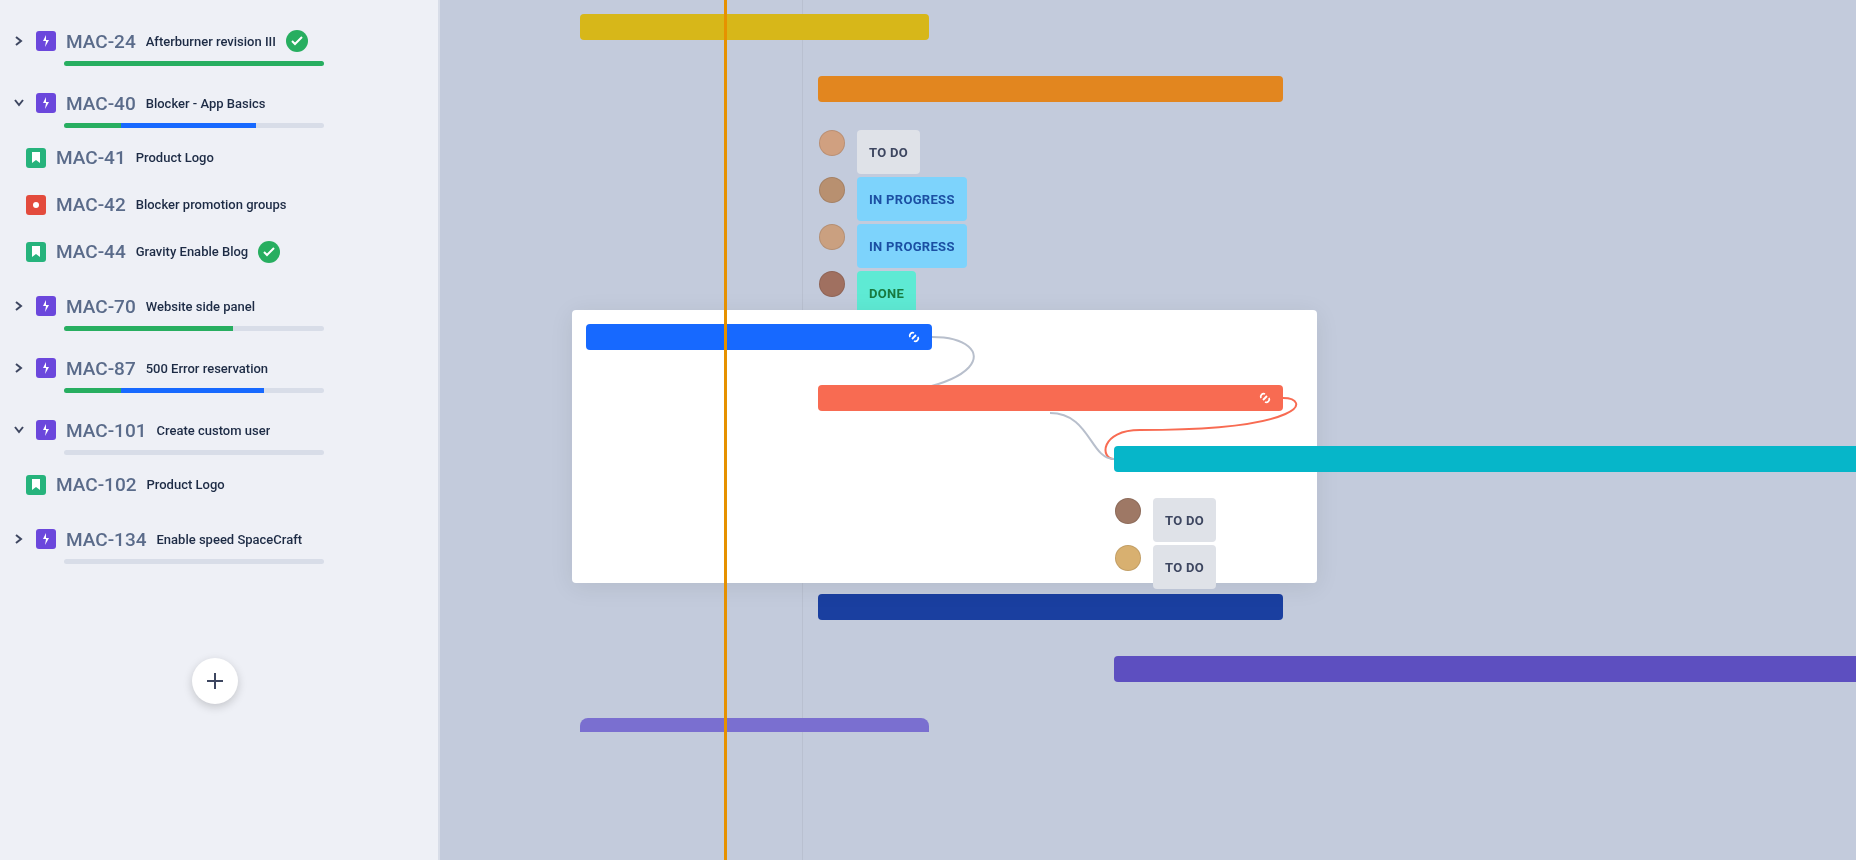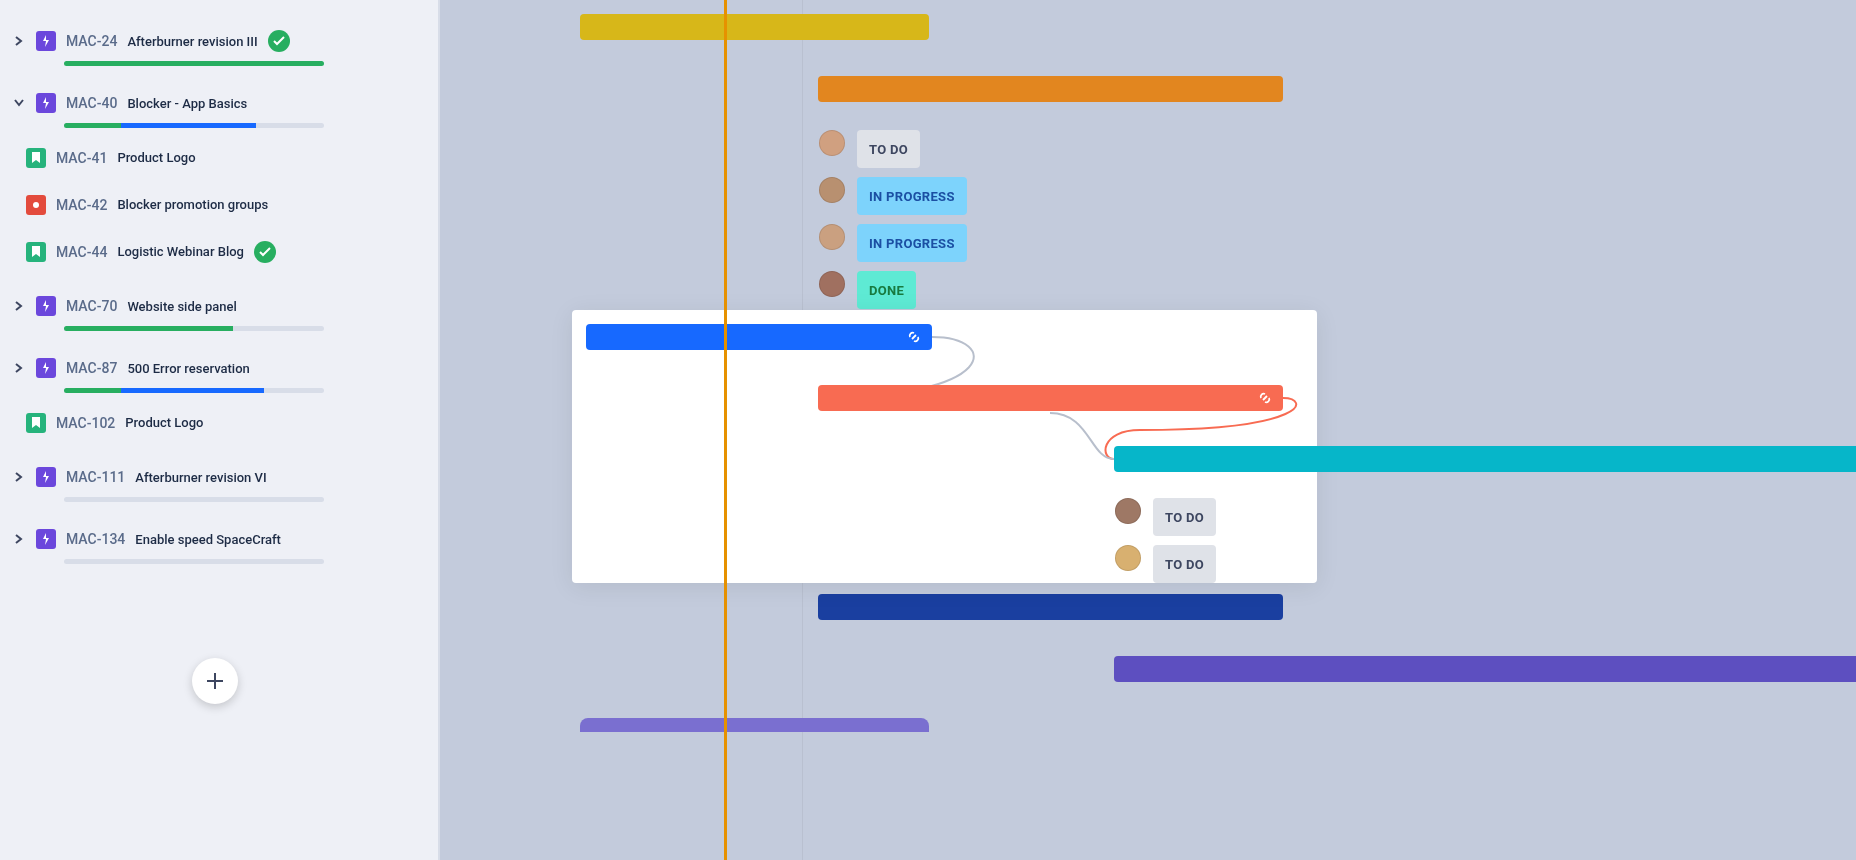--- a/index.html
+++ b/index.html
@@ -58,21 +58,21 @@
     display: flex; align-items: center; justify-content: center;
     margin-right: 10px;
     flex-shrink: 0;
   }
   .issue-icon.epic-type { background: #6b47dc; }
   .issue-icon.story-type { background: #26b37c; }
   .issue-icon.bug-type { background: #e34b3d; }
   .issue-icon.task-type { background: #4799e8; }
   .row-key {
     color: #5a6b8a;
-    font-size: 14px;
+    font-size: 19px;
     font-weight: 500;
     margin-right: 10px;
   }
   .row-title {
     color: #1d2b45;
     font-size: 13px;
     font-weight: 500;
     white-space: nowrap;
     overflow: hidden;
   }
@@ -103,21 +103,21 @@
     border-radius: 4px;
   }
   .avatar {
     width: 26px; height: 26px;
     border-radius: 50%;
     position: absolute;
     border: 1px solid rgba(0,0,0,0.1);
   }
   .status-pill {
     position: absolute;
-    height: 38px;
+    height: 44px;
     padding: 3px 12px;
     font-size: 13px;
     font-weight: 700;
     display: flex; align-items: center;
     border-radius: 4px;
     letter-spacing: 0.3px;
   }
   .status-todo { background: #dfe2e8; color: #3d4660; }
   .status-progress { background: #7dd3fc; color: #1b4fa3; }
   .status-done { background: #5eead4; color: #187a3f; }
@@ -209,21 +209,21 @@
   </div>
 
 
   <div class="row child">
     <span class="issue-icon story-type">
       <svg width="10" height="12" viewBox="0 0 10 12">
           <path d="M1 0 H9 V11 L5 8 L1 11 Z" fill="#fff"></path>
         </svg>
     </span>
     <span class="row-key">MAC-44</span>
-    <span class="row-title">Logistic Webinar Blog</span>
+    <span class="row-title">Gravity Enable Blog</span>
     <span class="done-badge">
       <svg width="12" height="10" viewBox="0 0 12 10">
           <path d="M1 5 L4 8 L11 1" fill="none" stroke="#fff" stroke-width="2"></path>
         </svg>
     </span>
   </div>
 
   <div class="row epic">
     <span class="chevron">
       <svg width="10" height="10" viewBox="0 0 10 10">
@@ -254,47 +254,47 @@
         </svg>
     </span>
     <span class="row-key">MAC-87</span>
     <span class="row-title">500 Error reservation</span>
     <div class="progress-track">
       <div class="progress-green" style="width:22%"></div>
       <div class="progress-blue" style="width:55%"></div>
     </div>
   </div>
 
+  <div class="row epic">
+    <span class="chevron">
+      <svg width="10" height="10" viewBox="0 0 10 10">
+          <path d="M1 2 L5 7 L9 2" fill="none" stroke="#3d4660" stroke-width="2"></path>
+        </svg>
+    </span>
+    <span class="issue-icon epic-type">
+      <svg width="10" height="12" viewBox="0 0 10 12">
+          <path d="M5 0 L2 6 L5 6 L4 12 L8 5 L5 5 Z" fill="#fff"></path>
+        </svg>
+    </span>
+    <span class="row-key">MAC-101</span>
+    <span class="row-title">Create custom user</span>
+    <div class="progress-track"></div>
+  </div>
 
   <div class="row child">
     <span class="issue-icon story-type">
       <svg width="10" height="12" viewBox="0 0 10 12">
           <path d="M1 0 H9 V11 L5 8 L1 11 Z" fill="#fff"></path>
         </svg>
     </span>
     <span class="row-key">MAC-102</span>
     <span class="row-title">Product Logo</span>
   </div>
 
 
-  <div class="row epic">
-    <span class="chevron">
-      <svg width="10" height="10" viewBox="0 0 10 10">
-          <path d="M2 1 L7 5 L2 9" fill="none" stroke="#3d4660" stroke-width="2"></path>
-        </svg>
-    </span>
-    <span class="issue-icon epic-type">
-      <svg width="10" height="12" viewBox="0 0 10 12">
-          <path d="M5 0 L2 6 L5 6 L4 12 L8 5 L5 5 Z" fill="#fff"></path>
-        </svg>
-    </span>
-    <span class="row-key">MAC-111</span>
-    <span class="row-title">Afterburner revision VI</span>
-    <div class="progress-track"></div>
-  </div>
 
   <div class="row epic">
     <span class="chevron">
       <svg width="10" height="10" viewBox="0 0 10 10">
           <path d="M2 1 L7 5 L2 9" fill="none" stroke="#3d4660" stroke-width="2"></path>
         </svg>
     </span>
     <span class="issue-icon epic-type">
       <svg width="10" height="12" viewBox="0 0 10 12">
           <path d="M5 0 L2 6 L5 6 L4 12 L8 5 L5 5 Z" fill="#fff"></path>

